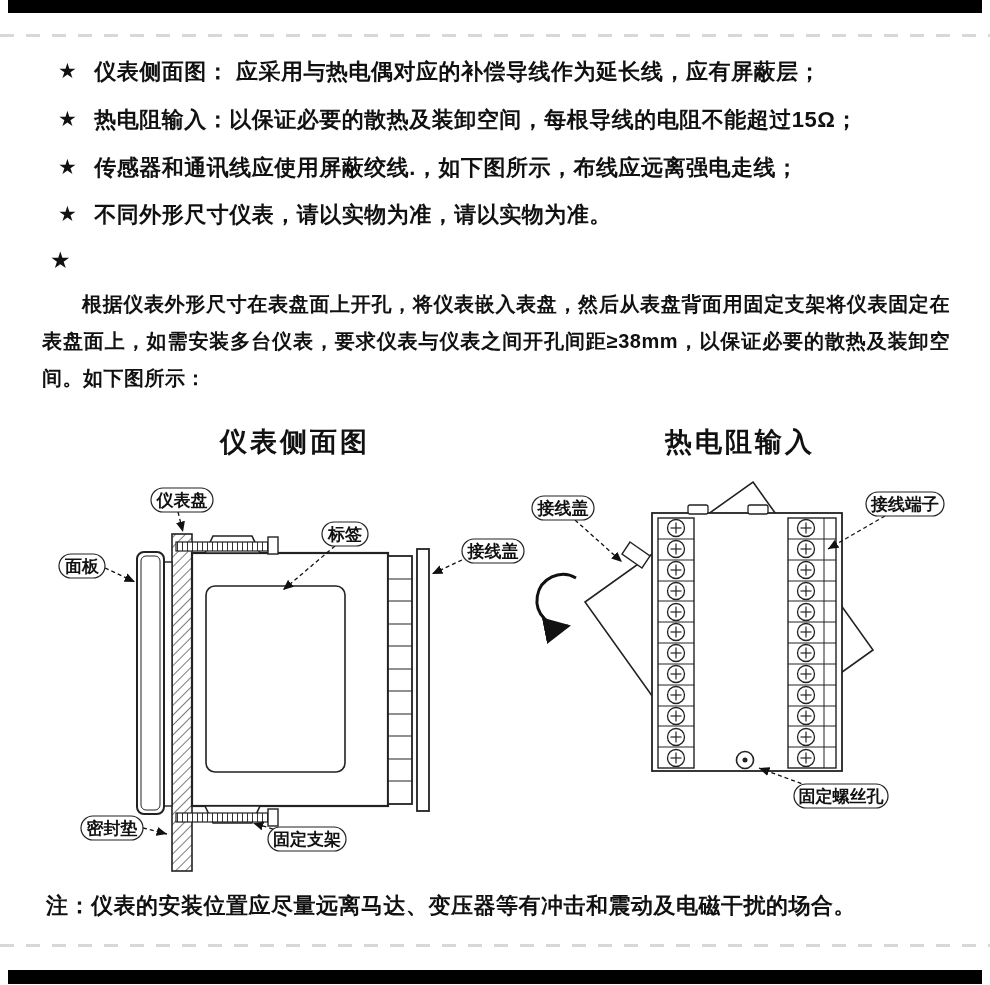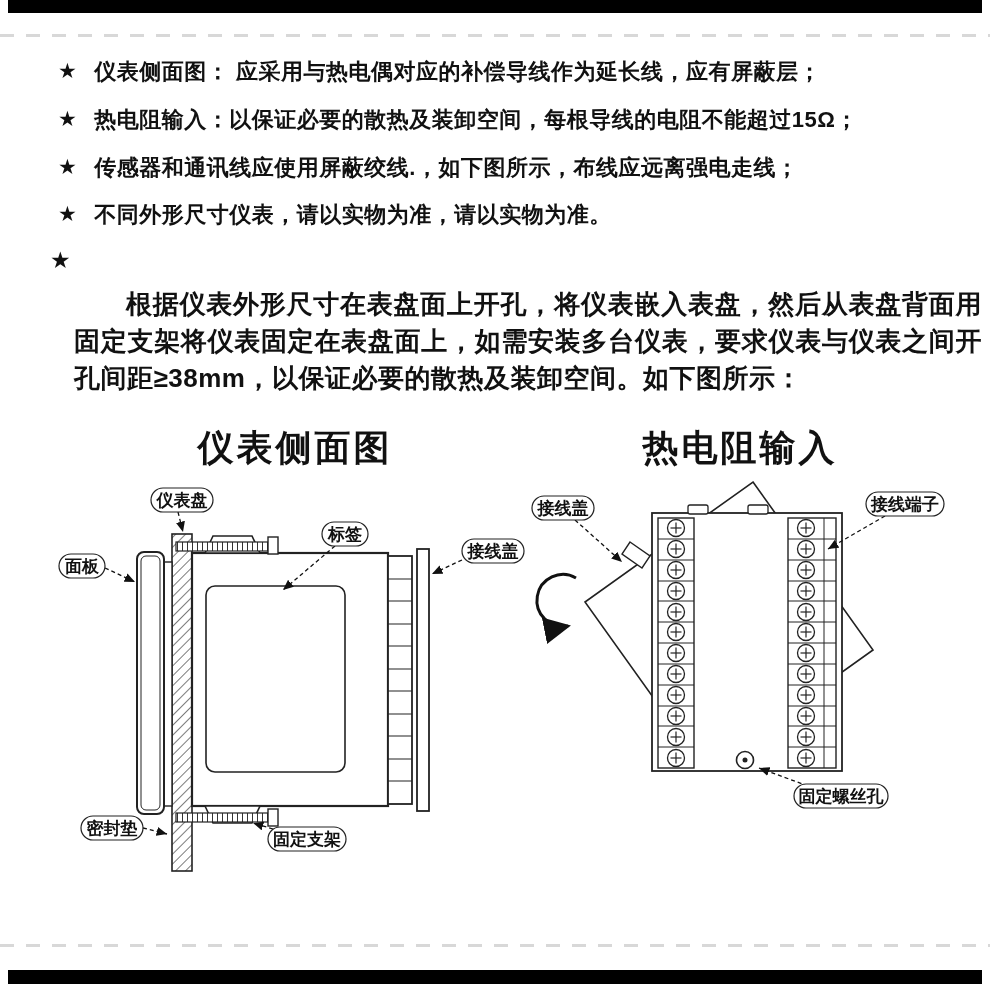--- a/index.html
+++ b/index.html
@@ -13,25 +13,25 @@
   .dashline { position:absolute; left:0; right:0; height:3px;
     background:repeating-linear-gradient(90deg,#d8d8d8 0 14px,transparent 14px 26px); }
   .dash-top { top:34px; }
   .dash-bottom { top:944px; }
 
   .bullet { position:absolute; left:58px; display:flex; gap:17px; font-size:22px; font-weight:700; letter-spacing:.5px; white-space:nowrap; }
   .b1{top:57px}.b2{top:105px}.b3{top:153px}.b4{top:200px}
   .bullet .star { font-size:21px; line-height:28px; }
 
   .sec-head { position:absolute; top:247px; left:50px; display:flex; gap:17px; font-size:23px; font-weight:700; }
-  .para { position:absolute; top:286px; left:42px; width:908px; font-size:26px; font-weight:700;
-          line-height:37px; text-indent:2em; text-align:justify; letter-spacing:.5px;margin-left:32px; }
+  .para { position:absolute; top:286px; left:42px; width:908px; font-size:20px; font-weight:700;
+          line-height:37px; text-indent:2em; text-align:justify; letter-spacing:.5px; }
 
   .fig-title { position:absolute; top:424px; font-family:"Liberation Serif","DejaVu Serif",serif;
-               font-size:36px; font-weight:700; letter-spacing:3px; text-align:center; }
+               font-size:27px; font-weight:700; letter-spacing:3px; text-align:center; }
   .fig-title.left { left:55px; width:480px; }
   .fig-title.right { left:530px; width:420px; }
 
   .svg-side { position:absolute; left:55px; top:476px; }
   .svg-back { position:absolute; left:530px; top:476px; }
 
   svg text { font-family:"Liberation Sans","DejaVu Sans",sans-serif; font-weight:600; font-size:17px; fill:#111; }
   .labelbox { fill:#fff; stroke:#222; stroke-width:1.2; }
   .leader { stroke:#111; stroke-width:1.3; fill:none; stroke-dasharray:4 3; }
 
@@ -205,17 +205,18 @@
       <rect class="labelbox" x="2" y="20" width="62" height="24" rx="12"></rect>
       <rect class="labelbox" x="336" y="16" width="78" height="24" rx="12"></rect>
       <rect class="labelbox" x="264" y="308" width="94" height="24" rx="12"></rect>
     </g>
 
     <text x="33" y="38" text-anchor="middle">接线盖</text>
     <text x="375" y="34" text-anchor="middle">接线端子</text>
     <text x="311" y="326" text-anchor="middle">固定螺丝孔</text>
   </svg>
 
+  <p class="note">注：仪表的安装位置应尽量远离马达、变压器等有冲击和震动及电磁干扰的场合。</p>
 
   <div class="dashline dash-bottom"></div>
   <div class="bar bottom"></div>
 
 </div>
 
 </body></html>

